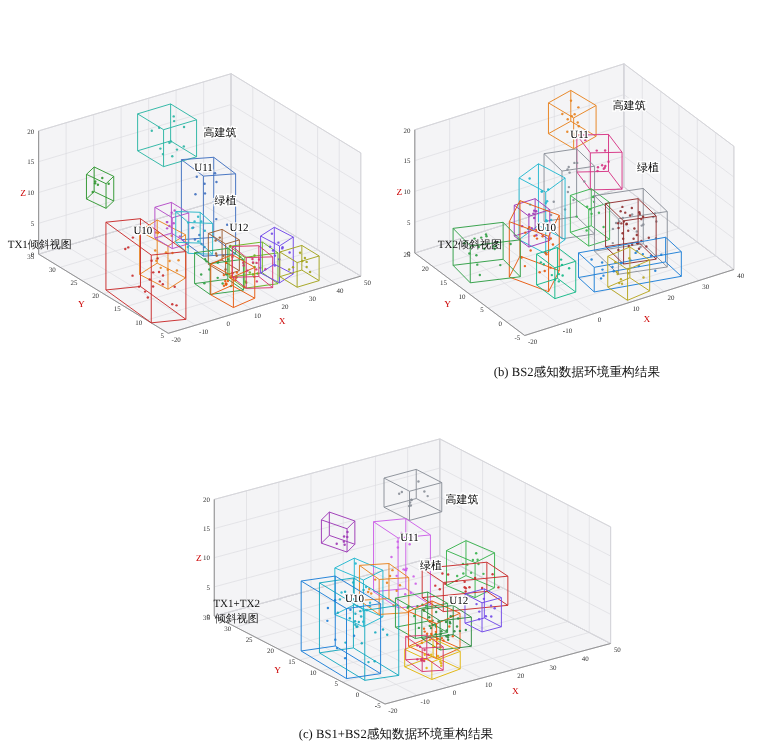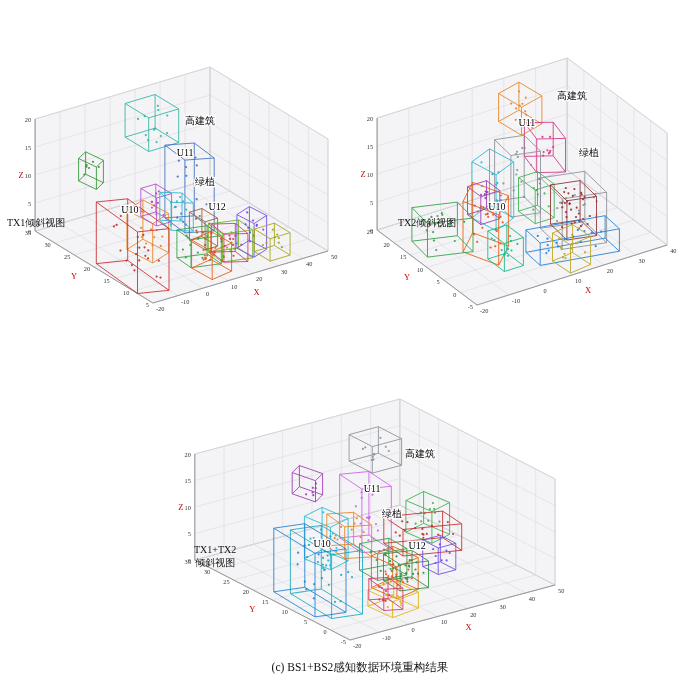--- a/index.html
+++ b/index.html
@@ -506,20 +506,21 @@
           <circle cx="159.5" cy="245.5" r="1.1" fill="#12b886" fill-opacity="0.9"></circle>
           <circle cx="156.1" cy="244.2" r="1.1" fill="#12b886" fill-opacity="0.9"></circle>
           <circle cx="158.9" cy="235.8" r="1.1" fill="#12b886" fill-opacity="0.9"></circle>
         </g>
         <text x="220.1" y="94.0" class="anno" text-anchor="middle">高建筑</text>
         <text x="174.9" y="120.8" class="anno" text-anchor="middle">U11</text>
         <text x="237.0" y="150.7" class="anno" text-anchor="middle">绿植</text>
         <text x="144.9" y="205.1" class="anno" text-anchor="middle">U10</text>
       </svg>
     <div class="view-label">TX2倾斜视图</div>
+    <div class="caption">(b) BS2感知数据环境重构结果</div>
   </div>
 
   <div class="subplot" id="sp-c">
     <svg class="plot" id="plot-c" width="420" height="290">
         <path d="M200.0,272.0L405.1,217.0L249.9,137.0L44.8,192.0Z" fill="#f4f4f6" stroke="#c3c3c9" stroke-width="0.7"></path>
         <path d="M44.8,192.0L249.9,137.0L249.9,31.0L44.8,86.0Z" fill="#f4f4f6" stroke="#c3c3c9" stroke-width="0.7"></path>
         <path d="M405.1,217.0L249.9,137.0L249.9,31.0L405.1,111.0Z" fill="#f4f4f6" stroke="#c3c3c9" stroke-width="0.7"></path>
         <path d="M200.0,272.0L44.8,192.0M44.8,192.0L44.8,86.0M229.3,264.1L74.1,184.1M74.1,184.1L74.1,78.1M258.6,256.3L103.4,176.3M103.4,176.3L103.4,70.3M287.9,248.4L132.7,168.4M132.7,168.4L132.7,62.4M317.2,240.6L162.0,160.6M162.0,160.6L162.0,54.6M346.5,232.7L191.3,152.7M191.3,152.7L191.3,46.7M375.8,224.8L220.6,144.8M220.6,144.8L220.6,38.8M405.1,217.0L249.9,137.0M249.9,137.0L249.9,31.0M200.0,272.0L405.1,217.0M405.1,217.0L405.1,111.0M180.6,262.0L385.7,207.0M385.7,207.0L385.7,101.0M161.2,252.0L366.3,197.0M366.3,197.0L366.3,91.0M141.8,242.0L346.9,187.0M346.9,187.0L346.9,81.0M122.4,232.0L327.5,177.0M327.5,177.0L327.5,71.0M103.0,222.0L308.1,167.0M308.1,167.0L308.1,61.0M83.6,212.0L288.7,157.0M288.7,157.0L288.7,51.0M64.2,202.0L269.3,147.0M269.3,147.0L269.3,41.0M44.8,192.0L249.9,137.0M249.9,137.0L249.9,31.0M44.8,192.0L249.9,137.0M249.9,137.0L405.1,217.0M44.8,165.5L249.9,110.5M249.9,110.5L405.1,190.5M44.8,139.0L249.9,84.0M249.9,84.0L405.1,164.0M44.8,112.5L249.9,57.5M249.9,57.5L405.1,137.5M44.8,86.0L249.9,31.0M249.9,31.0L405.1,111.0" fill="none" stroke="#d9d9de" stroke-width="0.55"></path>
         <path d="M200.0,272.0L405.1,217.0M200.0,272.0L44.8,192.0M44.8,192.0L44.8,86.0" fill="none" stroke="#8a8a8a" stroke-width="0.8"></path>
         <text x="203" y="280" text-anchor="start" class="tick">-20</text>

